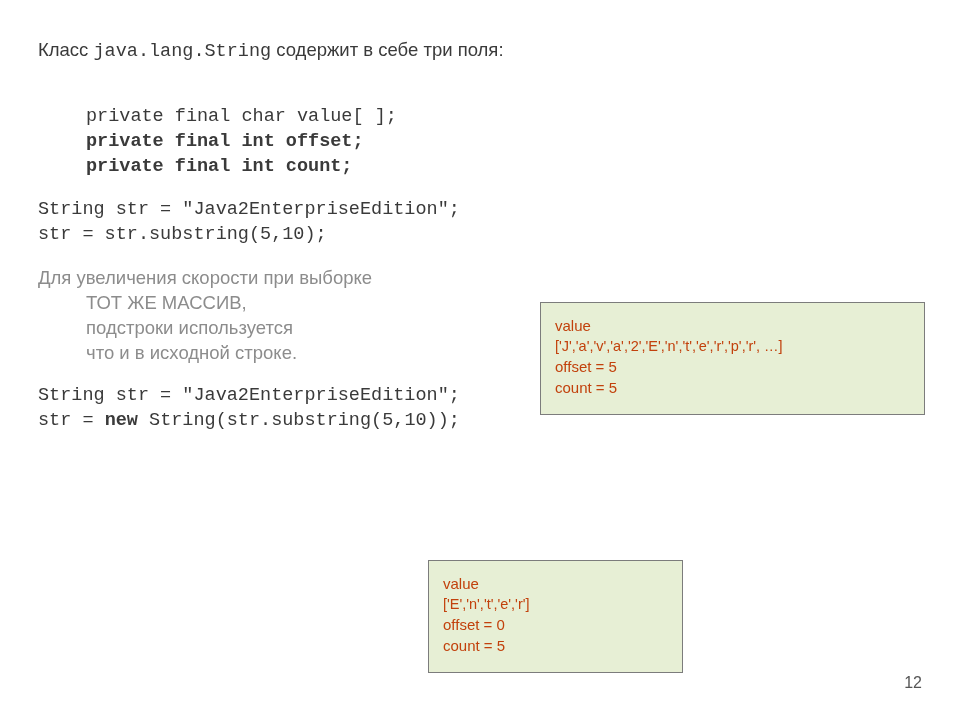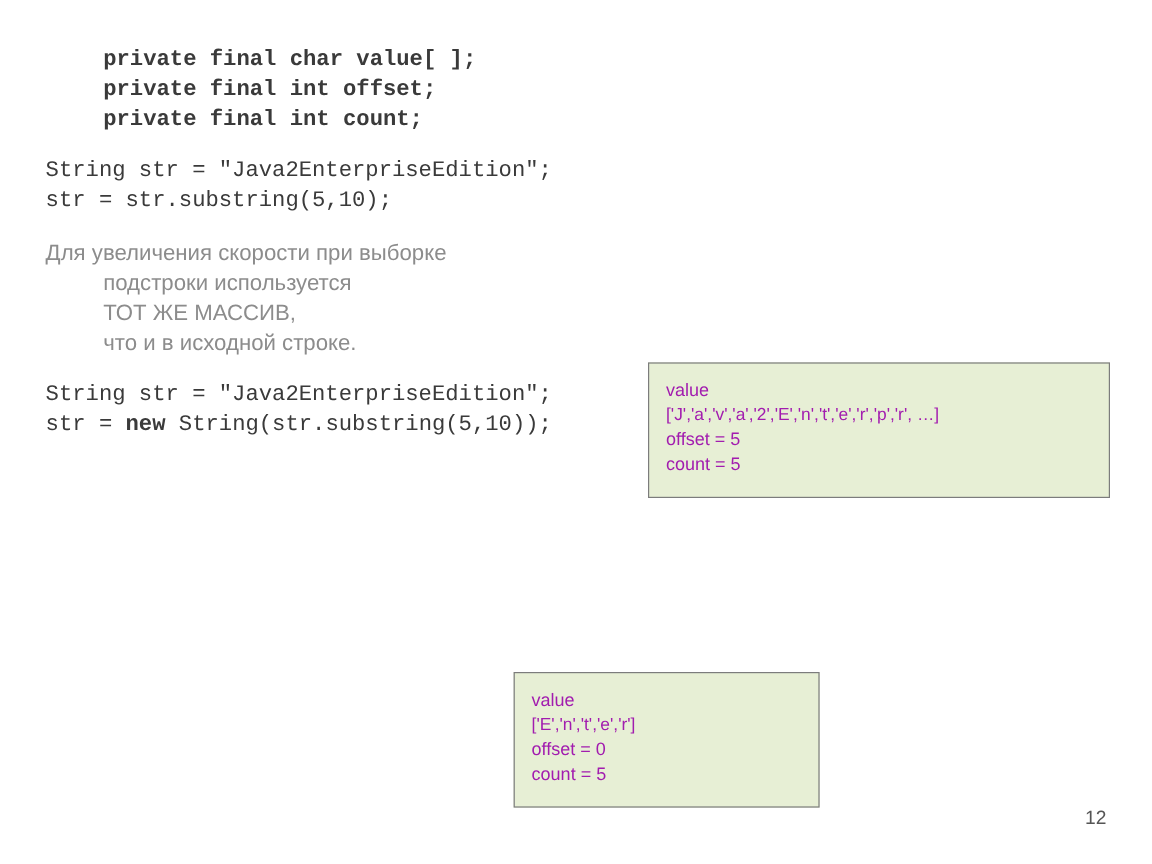--- a/index.html
+++ b/index.html
@@ -45,21 +45,21 @@
   .spacer {
     height: 18px;
   }
   .note-box {
     position: absolute;
     background: #e7efd5;
     border: 1px solid #7c7c7c;
     padding: 10px 14px 14px 14px;
     font-family: Arial, Helvetica, sans-serif;
     font-size: 15px;
-    color: #a21caf;
+    color: #c2410c;
     box-sizing: border-box;
   }
   .note-box .row {
     margin: 4px 0;
   }
   .note-box .arr {
     font-family: Arial, sans-serif;
     font-size: 14.5px;
   }
   #box1 {
@@ -80,35 +80,38 @@
     color: #555;
   }
   .kw { font-family: "Courier New", Courier, monospace; font-weight: bold; margin-top: 40px; }
 </style>
 </head>
 <body>
 
 <div class="slide">
 
 
+  <div class="line">
+    <span>Класс </span><span class="mono">java.lang.String</span><span>  содержит в себе три поля:</span>
+  </div>
 
-  <div class="line indent mono" style="font-weight:bold;">private final char value[ ];</div>
+  <div class="line indent mono" style="font-weight:normal;margin-top:40px;">private final char value[ ];</div>
   <div class="line indent mono" style="font-weight:bold;">private final int offset;</div>
   <div class="line indent mono" style="font-weight:bold;">private final int count;</div>
 
   <div class="spacer"></div>
 
   <div class="line mono">String str = "Java2EnterpriseEdition";</div>
   <div class="line mono">str = str.substring(5,10);</div>
 
   <div class="spacer"></div>
 
   <div class="line gray">Для увеличения скорости при выборке</div>
+  <div class="line gray indent2">ТОТ ЖЕ МАССИВ,</div>
   <div class="line gray indent2">подстроки используется</div>
-  <div class="line gray indent2">ТОТ ЖЕ МАССИВ,</div>
   <div class="line gray indent2">что и в исходной строке.</div>
 
   <div class="spacer"></div>
 
   <div class="line mono">String str = "Java2EnterpriseEdition";</div>
   <div class="line mono">
     <span>str = </span><span class="kw">new</span><span> String(str.substring(5,10));</span>
   </div>
 
   <div id="box1" class="note-box">

